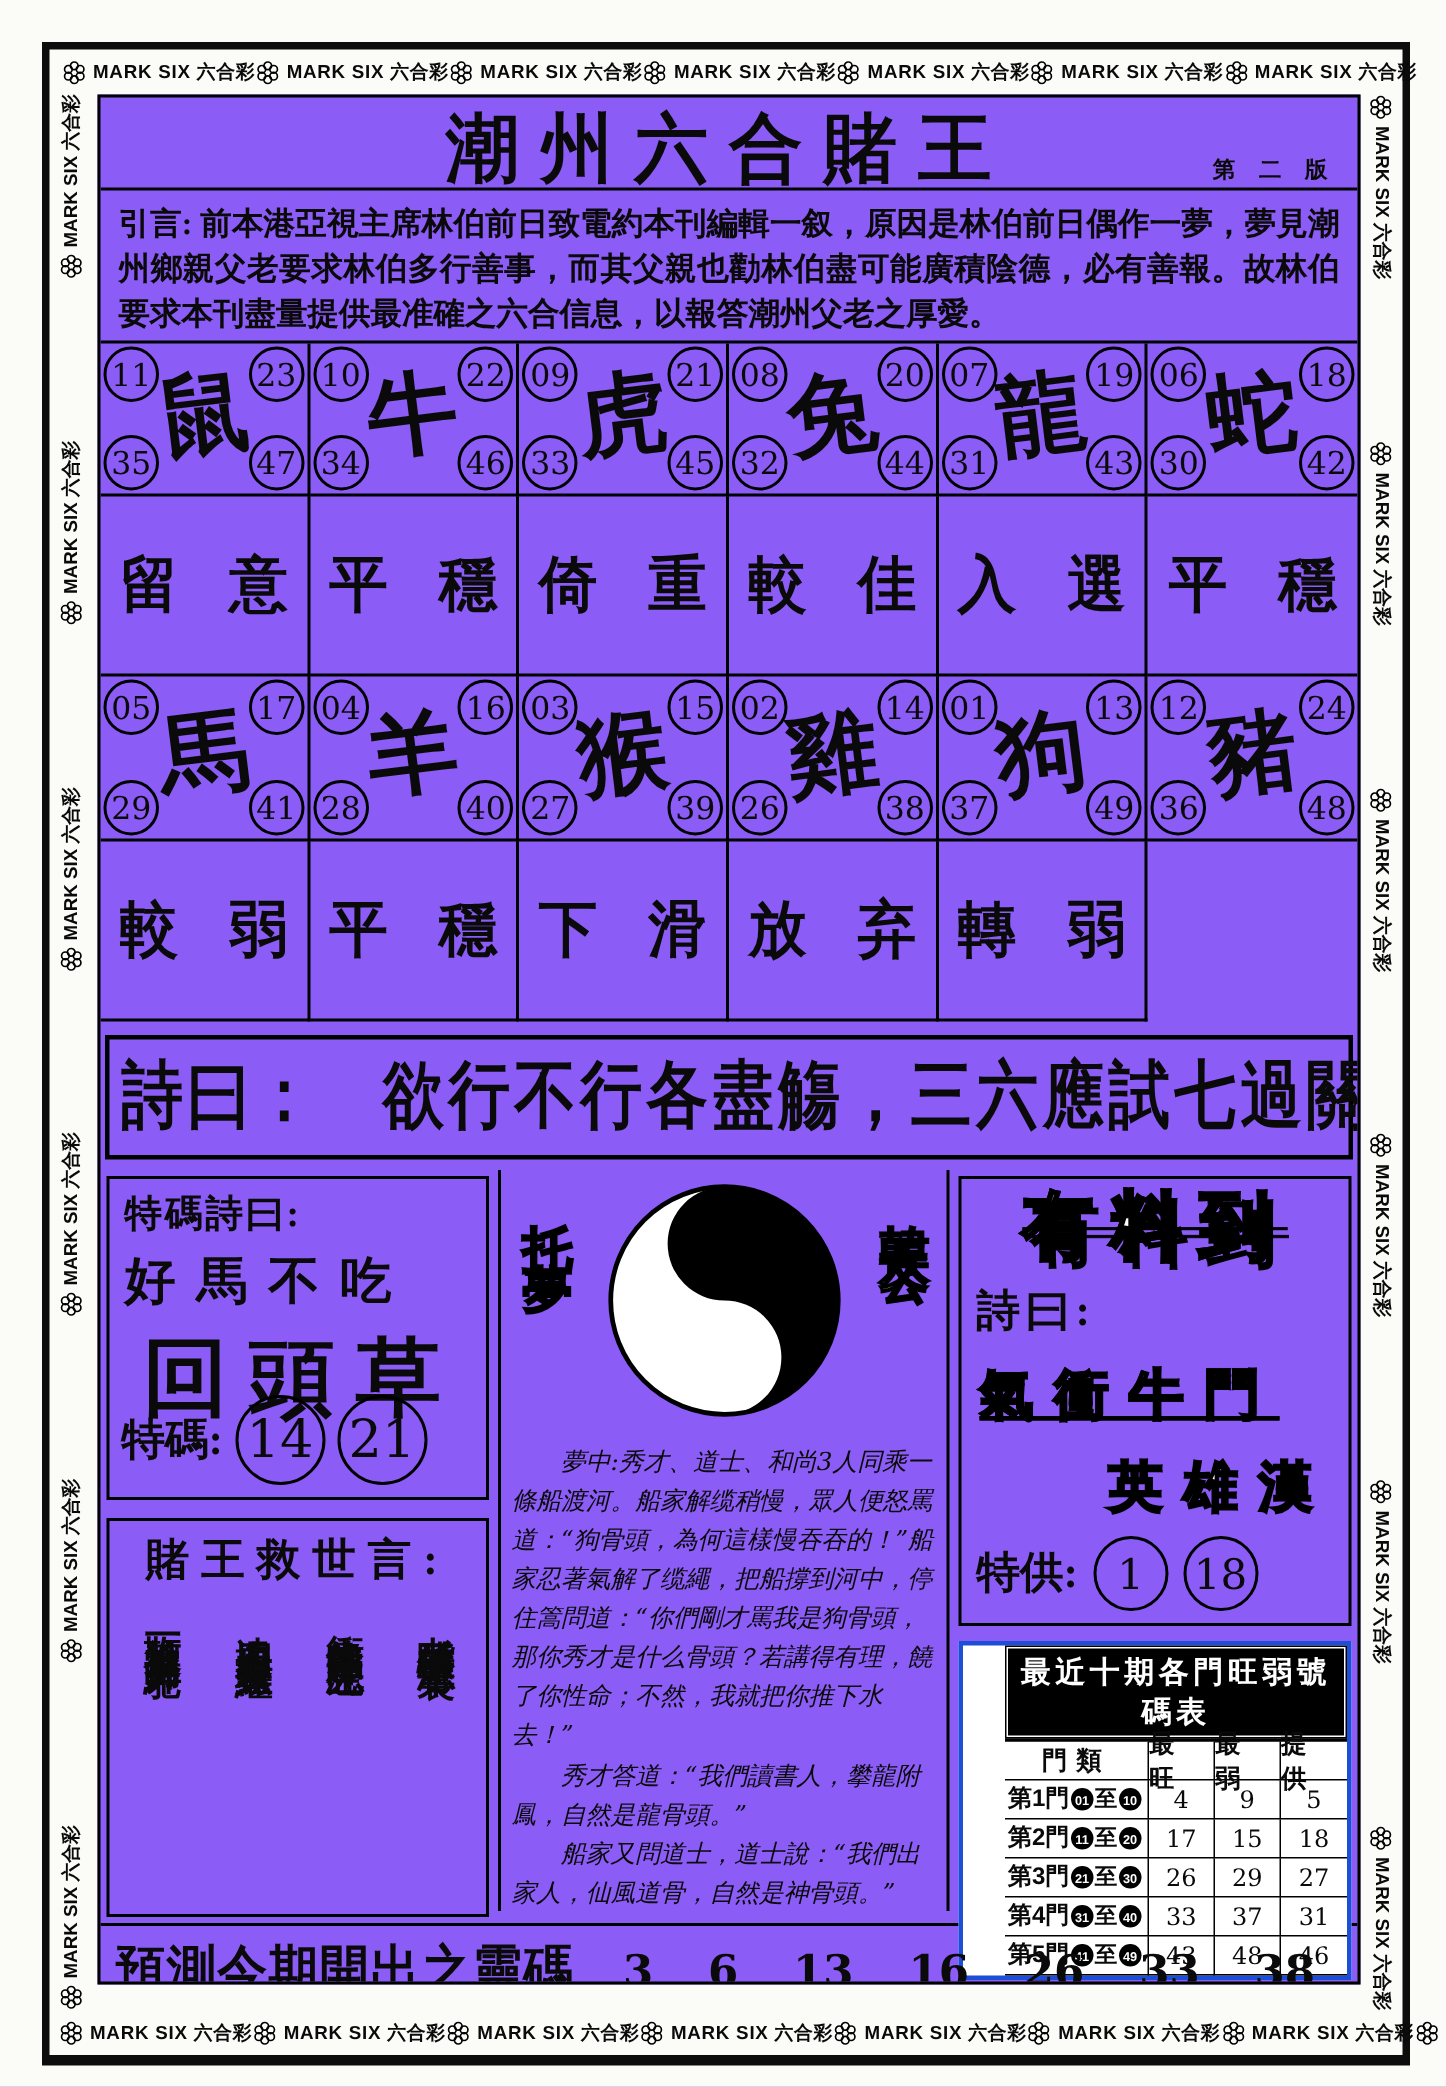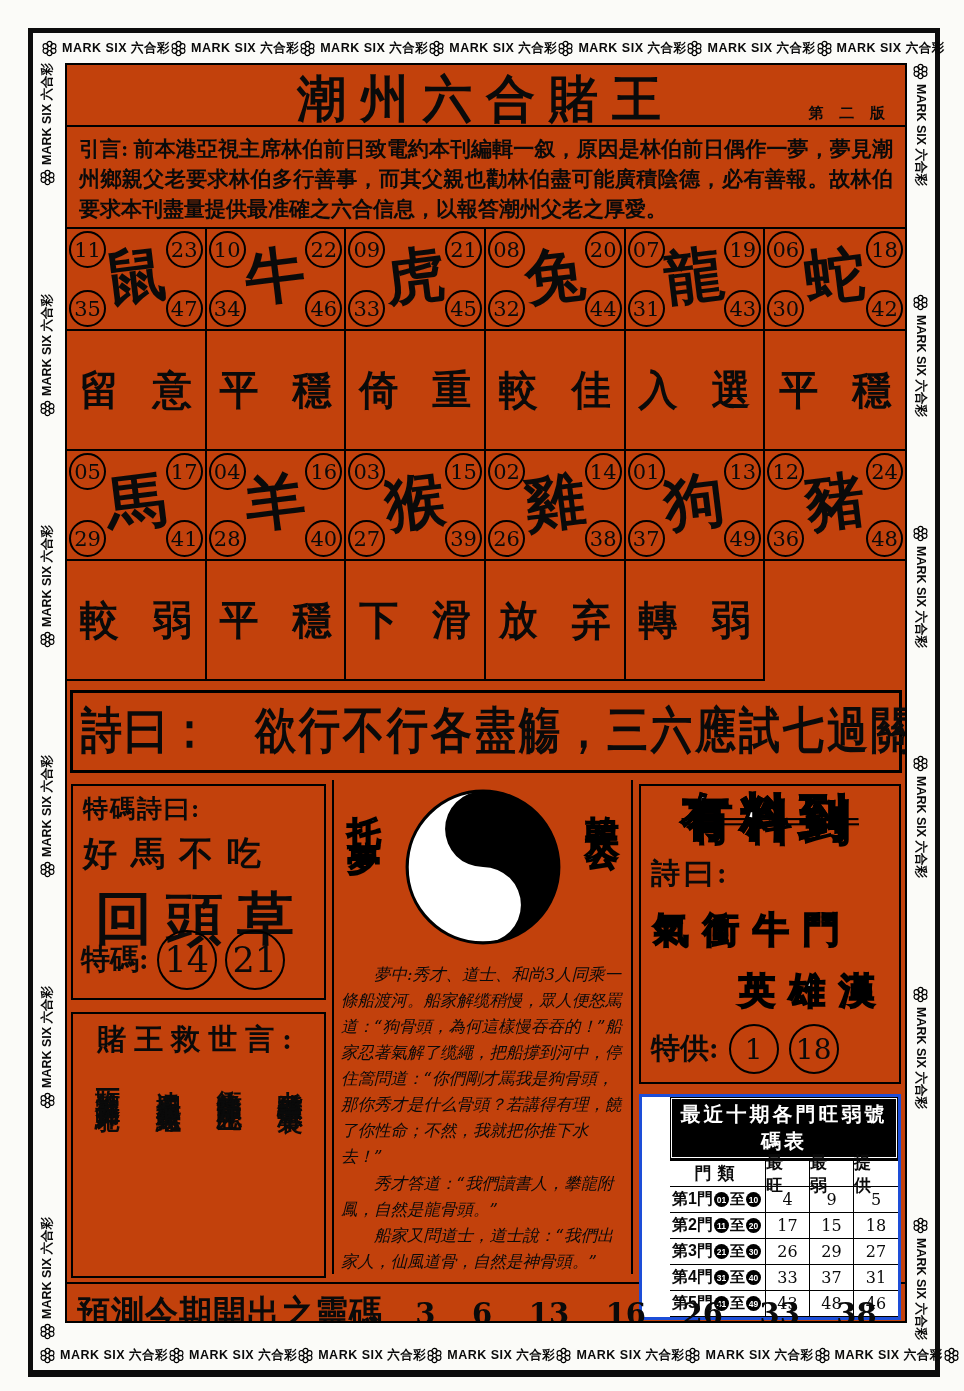--- a/index.html
+++ b/index.html
@@ -12,21 +12,21 @@
   .bstrip.top{left:8px;right:8px;top:2px;height:26px;}
   .bstrip.bottom{left:6px;right:6px;bottom:2px;height:26px;}
   .bstrip.left{left:1px;top:30px;bottom:30px;width:27px;flex-direction:column;transform:rotate(180deg);}
   .bstrip.right{right:1px;top:30px;bottom:30px;width:27px;flex-direction:column;}
   .bunit{display:inline-flex;align-items:center;gap:4px;font-family:"Liberation Sans",sans-serif;
          font-weight:bold;font-size:12.5px;letter-spacing:.5px;white-space:nowrap;}
   .bunit-v{writing-mode:vertical-rl;text-orientation:sideways;display:inline-flex;align-items:center;gap:4px;
            font-family:"Liberation Sans",sans-serif;font-weight:bold;font-size:12.5px;white-space:nowrap;}
   .flower{flex:0 0 auto;}
   
-  .content{position:absolute;left:32px;top:30px;right:28px;bottom:47px;border:2px solid #000;background:#c2410c;overflow:hidden;}
+  .content{position:absolute;left:32px;top:30px;right:28px;bottom:47px;border:2px solid #000;background:#8b5cf6;overflow:hidden;}
   
   .hdr{position:relative;height:60px;border-bottom:2px solid #000;}
   .title{position:absolute;left:0;right:0;top:2px;text-align:center;font-size:49px;font-weight:bold;
          letter-spacing:14px;transform:scaleY(1.02);}
   .edition{position:absolute;right:14px;bottom:2px;font-size:15px;font-weight:bold;letter-spacing:6px;}
   
   .intro{padding:8px 12px 6px 12px;font-size:21px;line-height:1.42;font-weight:600;text-align:justify;height:86px;}
   
   .zgrid{display:grid;grid-template-columns:repeat(6,1fr);grid-template-rows:102px 120px 110px 120px;
          border-top:2px solid #000;}
@@ -75,21 +75,21 @@
   .story{margin-top:6px;font-size:16.5px;line-height:1.58;font-style:italic;font-family:"DejaVu Serif",serif;}
   .story p{margin:0;text-indent:2em;}
   
   .supply{border:2px solid #000;margin:4px 4px 0 6px;height:288px;padding:4px 10px;position:relative;}
   .supply-title{text-align:center;font-size:47px;font-weight:900;font-family:"Liberation Sans",sans-serif;
         letter-spacing:12px;color:#fff;-webkit-text-stroke:2.2px #000;
         text-shadow:5px 5px 0 #000;transform:scaleY(1.05);line-height:1.15;
         text-decoration:line-through;text-decoration-color:#000;text-decoration-thickness:2px;}
   .supply-poemlabel{font-size:29px;font-weight:600;letter-spacing:4px;margin-top:10px;}
   .supply-l1{font-size:36px;font-weight:900;font-family:"Liberation Sans",sans-serif;letter-spacing:14px;
-        color:#fff;-webkit-text-stroke:1.8px #000;text-shadow:0 0 1px #000;margin:12px 0 0 2px;white-space:nowrap;}
+        color:#fff;-webkit-text-stroke:1.8px #000;text-shadow:0 0 1px #000;margin:12px 0 0 2px;white-space:nowrap;text-decoration:underline;}
   .supply-l2{font-size:36px;font-weight:900;font-family:"Liberation Sans",sans-serif;letter-spacing:14px;
         color:#fff;-webkit-text-stroke:1.8px #000;text-shadow:0 0 1px #000;margin:12px 0 0 0;text-align:right;white-space:nowrap;}
   .supply-bot{position:absolute;left:10px;bottom:8px;display:flex;align-items:center;gap:10px;}
   .medcirc{display:inline-flex;width:46px;height:46px;border:2px solid #000;border-radius:50%;
            align-items:center;justify-content:center;font-size:28px;font-family:"DejaVu Serif",serif;}
   
   .mtable{border:3px solid #1d4ed8;margin:10px 4px 12px 6px;background:#fff;padding-left:28px;}
   .mt-title{background:#000;color:#fff;text-align:center;font-size:20px;font-weight:bold;
             font-family:"Liberation Sans",sans-serif;letter-spacing:3px;padding:4px 0;
             border-bottom:2px solid #000;box-shadow:inset 0 0 0 1px #000, inset 0 0 0 2px #fff;}

